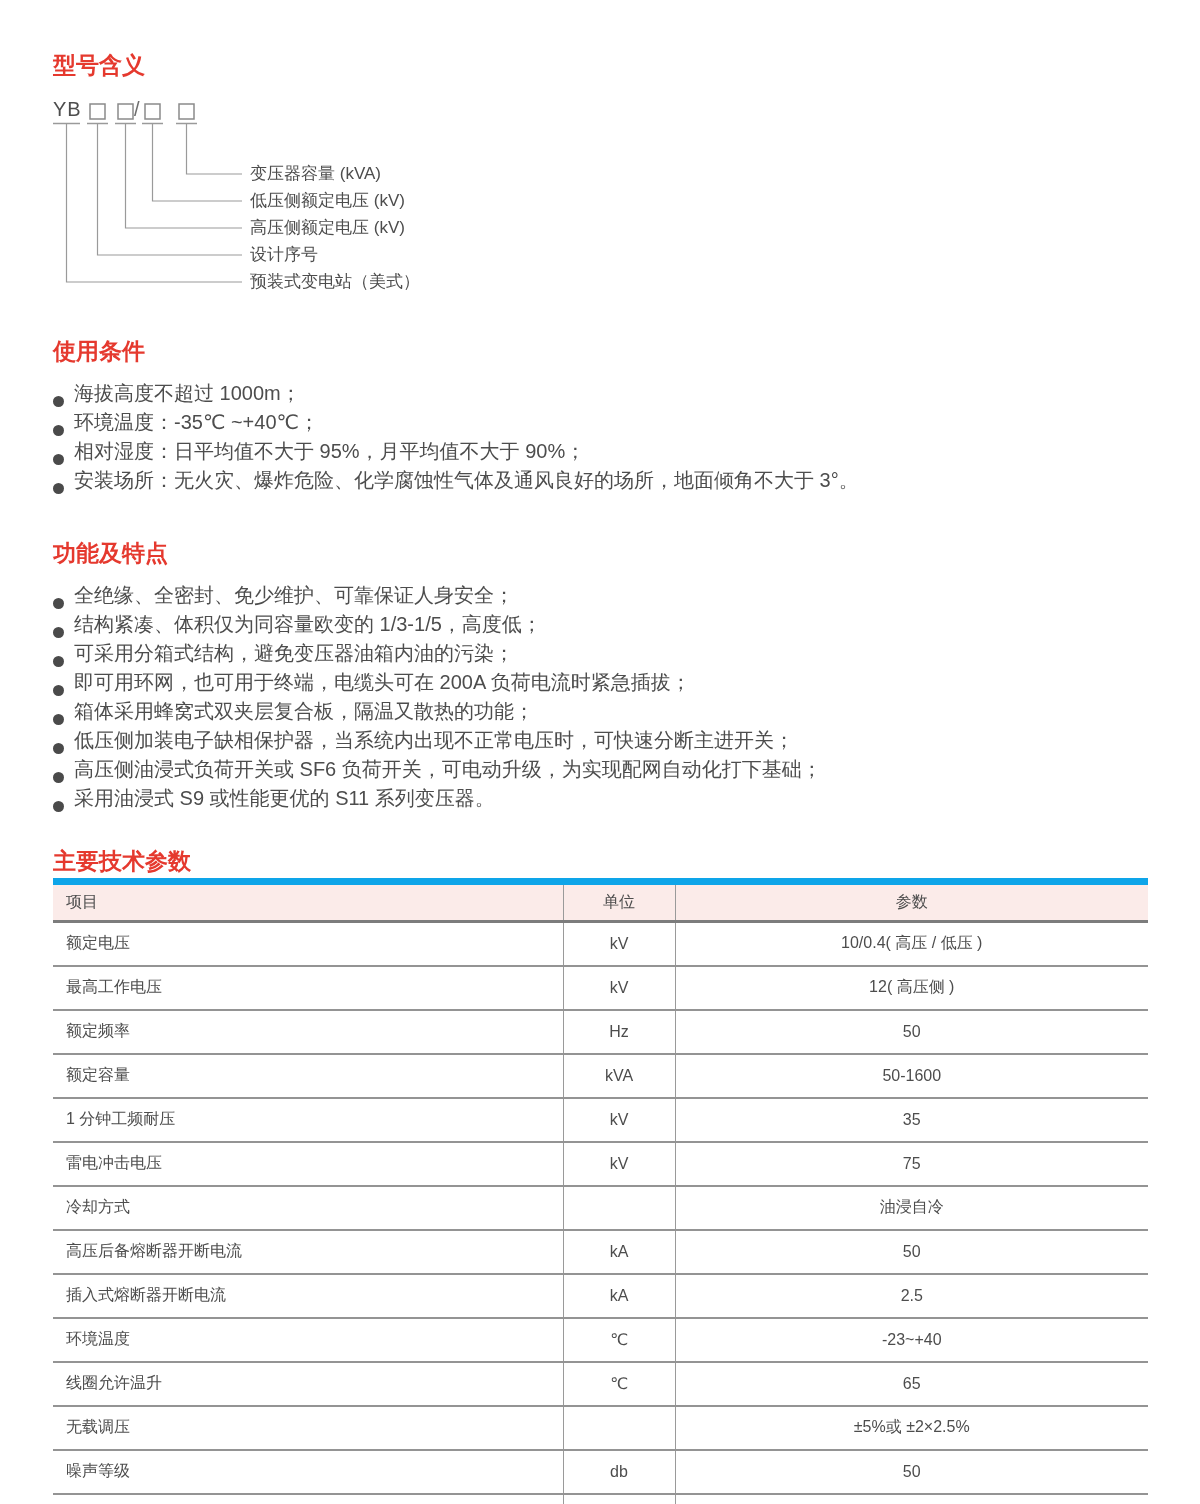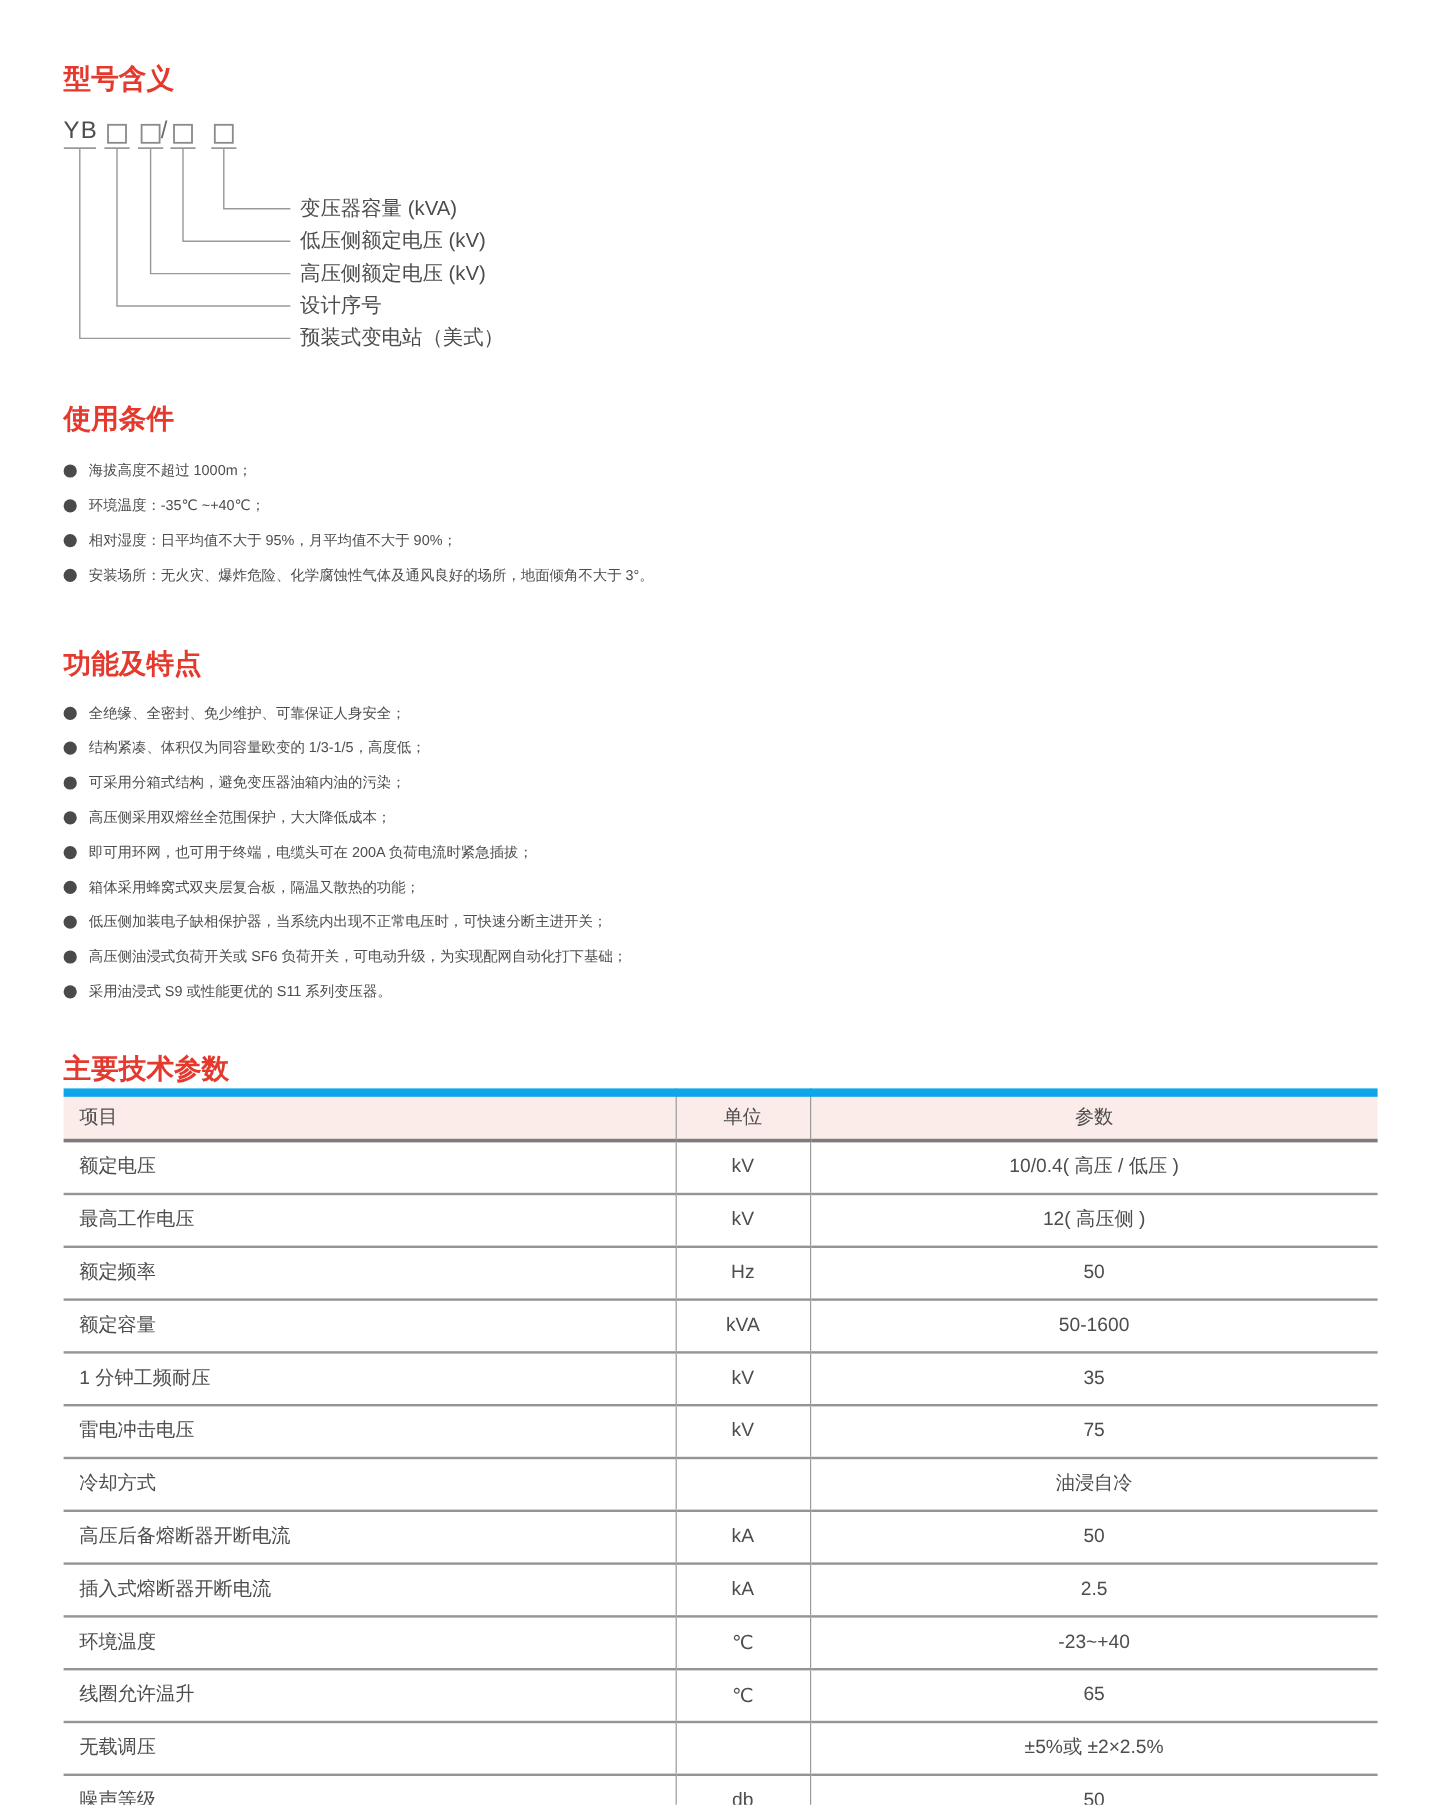--- a/index.html
+++ b/index.html
@@ -48,33 +48,33 @@
   }
   .diagram-label {
     position: absolute;
     left: 197px;
     font-size: 17px;
     line-height: 22px;
     color: #4d4d4d;
     white-space: nowrap;
   }
   
-  .sec-usage   { margin-top: 36px; font-family: Liberation Mono, monospace; }
+  .sec-usage   { margin-top: 36px; }
   .sec-feature { margin-top: 46px; }
   .sec-params  { margin-top: 36px; }
   ul.bullets {
     list-style: none;
     margin: 13px 0 0 0;
     padding: 0;
   }
   ul.bullets li {
     height: 29px;
     display: flex;
-    align-items: center;
-    font-size: 12px;
+    align-items: flex-end;
+    font-size: 20px;
     color: #4d4d4d;
     white-space: nowrap;
   }
   .dot {
     flex: 0 0 auto;
     width: 11px; height: 11px;
     border-radius: 50%;
     background: #4a4a4a;
     margin-right: 10px;
   }
@@ -187,24 +187,20 @@
     <li>
         <span class="dot"></span>
         <span>结构紧凑、体积仅为同容量欧变的 1/3-1/5，高度低；</span>
       </li>
     <li>
         <span class="dot"></span>
         <span>可采用分箱式结构，避免变压器油箱内油的污染；</span>
       </li>
     <li>
         <span class="dot"></span>
-        <span>高压侧采用双熔丝全范围保护，大大降低成本；</span>
-      </li>
-    <li>
-        <span class="dot"></span>
         <span>即可用环网，也可用于终端，电缆头可在 200A 负荷电流时紧急插拔；</span>
       </li>
     <li>
         <span class="dot"></span>
         <span>箱体采用蜂窝式双夹层复合板，隔温又散热的功能；</span>
       </li>
     <li>
         <span class="dot"></span>
         <span>低压侧加装电子缺相保护器，当系统内出现不正常电压时，可快速分断主进开关；</span>
       </li>

